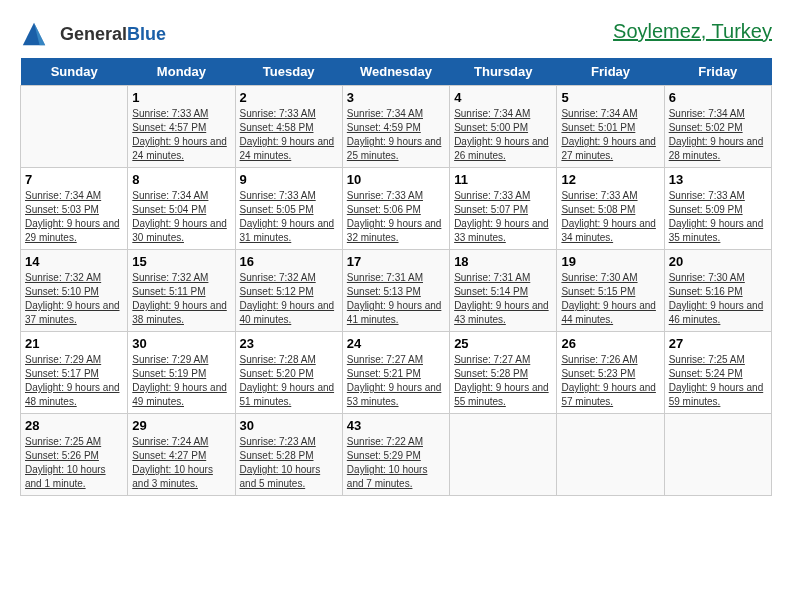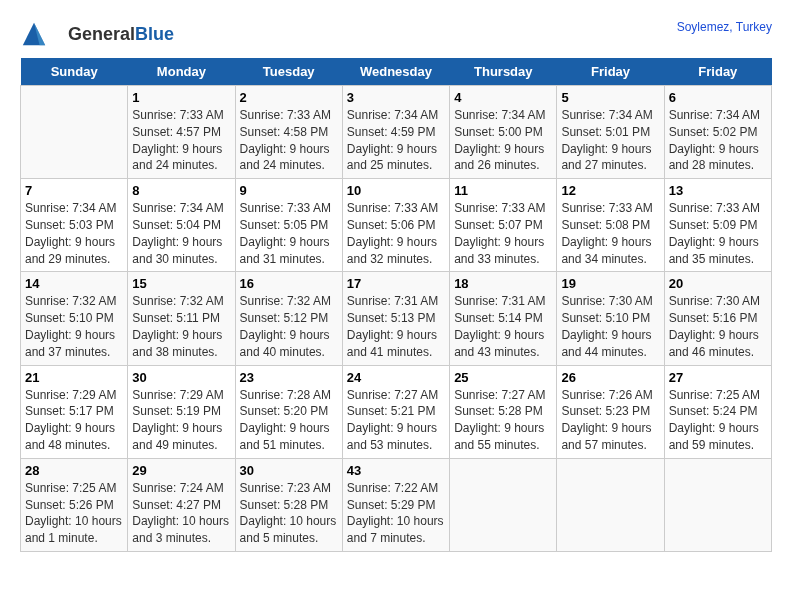--- a/index.html
+++ b/index.html
@@ -12,21 +12,21 @@
     }
     .header {
       display: flex;
       justify-content: space-between;
       align-items: flex-start;
       margin-bottom: 10px;
     }
     .logo {
       display: flex;
       align-items: center;
-      gap: 20px;
+      gap: 12px;
     }
     .logo-text-general {
       font-size: 18px;
       font-weight: bold;
       color: #333;
     }
     .logo-text-blue {
       font-size: 18px;
       font-weight: bold;
       color: #1a5fa8;
@@ -37,22 +37,23 @@
     }
     .title-block {
       text-align: right;
     }
     .month-title {
       font-size: 36px;
       font-weight: bold;
       color: #222;
     }
     .location-title {
-      font-size: 12px;
-      color: #1d4ed8;
+      font-size: 20px;
+      color: #15803d;
+      text-decoration: underline;
     }
     table {
       width: 100%;
       border-collapse: collapse;
       font-size: 11px;
     }
     thead tr th {
       background-color: #1a5fa8;
       color: #fff;
       padding: 6px 4px;
@@ -66,23 +67,24 @@
       padding: 4px;
       height: 80px;
       width: calc(100% / 7);
     }
     .day-number {
       font-weight: bold;
       font-size: 13px;
       margin-bottom: 2px;
     }
     .cell-info {
-      font-size: 12px;
+      font-size: 10px;
       color: #333;
       line-height: 1.4;
+      text-decoration: underline;
     }
     tbody tr:nth-child(odd) td {
       background-color: #f9f9f9;
     }
     tbody tr:nth-child(even) td {
       background-color: #ffffff;
     }
     td.empty {
       background-color: #f9f9f9;
     }
@@ -246,21 +248,21 @@
         <td>
           <div class="day-number">18</div>
           <div class="cell-info">Sunrise: 7:31 AM
 Sunset: 5:14 PM
 Daylight: 9 hours
 and 43 minutes.</div>
         </td>
         <td>
           <div class="day-number">19</div>
           <div class="cell-info">Sunrise: 7:30 AM
-Sunset: 5:10 PM
+Sunset: 5:15 PM
 Daylight: 9 hours
 and 44 minutes.</div>
         </td>
         <td>
           <div class="day-number">20</div>
           <div class="cell-info">Sunrise: 7:30 AM
 Sunset: 5:16 PM
 Daylight: 9 hours
 and 46 minutes.</div>
         </td>

